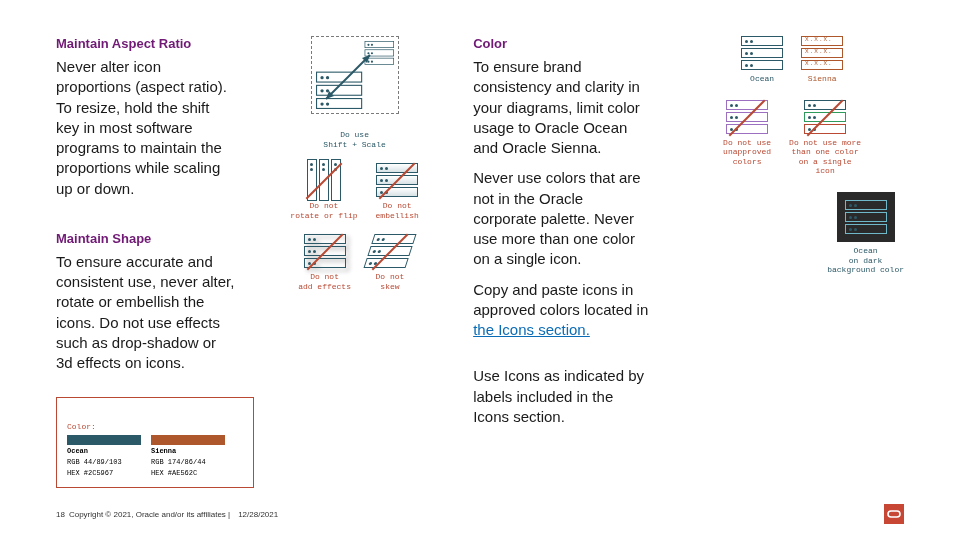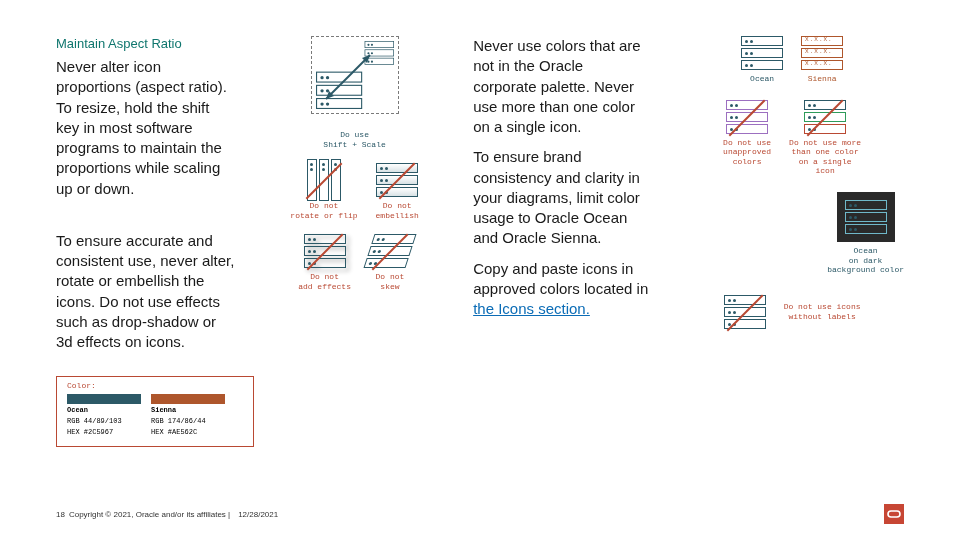--- a/index.html
+++ b/index.html
@@ -5,21 +5,21 @@
 *{box-sizing:border-box;margin:0;padding:0}
 body{font-family:Arial,Helvetica,sans-serif;background:#fff;width:960px;height:540px;overflow:hidden;position:relative}
 .slide{padding:36px 56px 24px 56px;position:relative;height:100%}
 h1{font-size:20px;font-weight:700;color:#1a1a1a;margin-bottom:26px}
 .cols{display:flex;gap:30px}
 .col{display:flex;flex-direction:column}
 .c1{width:180px}
 .c2{width:190px}
 .c3{width:190px}
 .c4{width:240px}
-h2{font-size:13px;font-weight:400;color:#0f766e;margin-bottom:6px}
+h2{font-size:13px;font-weight:700;color:#701a75;margin-bottom:6px}
 p.body{font-size:15px;line-height:1.35;color:#1a1a1a;margin-bottom:10px}
 p.body a{color:#0b6cb6;}
 .caption{font-family:'Courier New',monospace;font-size:8px;text-align:center;line-height:1.2}
 .cap-teal{color:#2c5967}
 .cap-red{color:#b94933}
 .figrow{display:flex;gap:18px;justify-content:center;margin-bottom:6px}
 .figcell{display:flex;flex-direction:column;align-items:center;gap:4px}
 .server{display:flex;flex-direction:column;gap:2px}
 .srv{border:1.5px solid #2c5967;width:42px;height:10px;position:relative}
 .srv::before,.srv::after{content:"";position:absolute;top:3px;width:3px;height:3px;border-radius:50%;background:#2c5967}
@@ -32,21 +32,21 @@
 .multi .srv:nth-child(3){border-color:#b94933}
 .dark .srv{border-color:#6fb8c9}
 .darkbg{background:#2a2a2a;padding:8px}
 .slash{position:relative}
 .slash::after{content:"";position:absolute;left:-4px;right:-4px;top:50%;border-top:2px solid #b94933;transform:rotate(-45deg)}
 .dash-box{border:1px dashed #7a7a7a;width:88px;height:78px;position:relative;margin:0 auto}
 .sm-server{position:absolute;top:4px;right:4px;transform:scale(0.7);transform-origin:top right}
 .md-server{position:absolute;bottom:4px;left:4px;transform:scale(1.1);transform-origin:bottom left}
 .arrow{position:absolute;bottom:8px;left:8px;width:56px;height:56px}
 .arrow svg{width:100%;height:100%}
-.color-box{border:1.5px solid #b94933;padding:4px 10px 8px;margin-top:14px;width:198px}
+.color-box{border:1.5px solid #b94933;padding:24px 10px 8px;margin-top:14px;width:198px}
 .color-title{font-family:'Courier New',monospace;font-size:8px;color:#b94933;margin-bottom:4px}
 .swatches{display:flex;gap:10px}
 .swatch{display:flex;flex-direction:column;gap:2px}
 .swbar{width:74px;height:10px}
 .sw1{background:#2c5967}
 .sw2{background:#ae562c}
 .swlbl{font-family:'Courier New',monospace;font-size:7px;line-height:1.3}
 .swlbl b{font-weight:700}
 .footer{position:absolute;bottom:16px;left:56px;right:56px;display:flex;align-items:center;font-size:8px;color:#333}
 .footer .pg{margin-right:4px}
@@ -64,20 +64,21 @@
 <body>
 
 <div class="slide">
 
 <div class="cols">
 
 <div class="col c1">
  <h2>Maintain Aspect Ratio</h2>
  <p class="body">Never alter icon proportions (aspect ratio). To resize, hold the shift key in most software programs to maintain the proportions while scaling up or down.</p>
  <div class="spacer"></div>
+ <h2>Maintain Shape</h2>
  <p class="body">To ensure accurate and consistent use, never alter, rotate or embellish the icons. Do not use effects such as drop-shadow or 3d effects on icons.</p>
 
  <div class="color-box">
   <div class="color-title">Color:</div>
   <div class="swatches">
    <div class="swatch">
     <div class="swbar sw1"></div>
     <div class="swlbl"><b>Ocean</b></div>
     <div class="swlbl">RGB 44/89/103</div>
     <div class="swlbl">HEX #2C5967</div>
@@ -158,24 +159,26 @@
                 <div class="srv"></div>
               </div>
             </div>
    <div class="caption cap-red" style="white-space:pre-line">Do not
 skew</div>
   </div>
  </div>
 </div>
 
 <div class="col c3">
+ <h2>Color</h2>
+ <p class="body">To ensure brand consistency and clarity in your diagrams, limit color usage to Oracle Ocean and Oracle Sienna.</p>
  <p class="body">Never use colors that are not in the Oracle corporate palette. Never use more than one color on a single icon.</p>
- <p class="body">To ensure brand consistency and clarity in your diagrams, limit color usage to Oracle Ocean and Oracle Sienna.</p>
  <p class="body"><span>Copy and paste icons in approved colors located in </span><a href="#">the Icons section.</a></p>
  <div style="height:16px"></div>
+ <p class="body">Use Icons as indicated by labels included in the Icons section.</p>
 </div>
 
 <div class="col c4">
  <div class="figrow">
   <div class="figcell">
    <div>
               <div class="server">
                 <div class="srv"></div>
                 <div class="srv"></div>
                 <div class="srv"></div>
@@ -234,33 +237,20 @@
                 <div class="srv"></div>
                 <div class="srv"></div>
                 <div class="srv"></div>
               </div>
             </div>
    <div class="caption cap-teal" style="white-space:pre-line">Ocean
 on dark
 background color</div>
   </div>
  </div>
- <div class="figrow" style="margin-top:14px">
-  <div class="figcell">
-   <div class="slash">
-              <div class="server">
-                <div class="srv"></div>
-                <div class="srv"></div>
-                <div class="srv"></div>
-              </div>
-            </div>
-  </div>
-  <div class="caption cap-red" style="white-space:pre-line;align-self:center">Do not use icons
-without labels</div>
- </div>
 </div>
 
 </div>
 
 <div class="footer">
  <span class="pg">18</span>
  <span>Copyright © 2021, Oracle and/or its affiliates  |</span>
  <span style="margin-left:8px">12/28/2021</span>
  <div class="logo">
         <svg viewBox="0 0 14 8">

